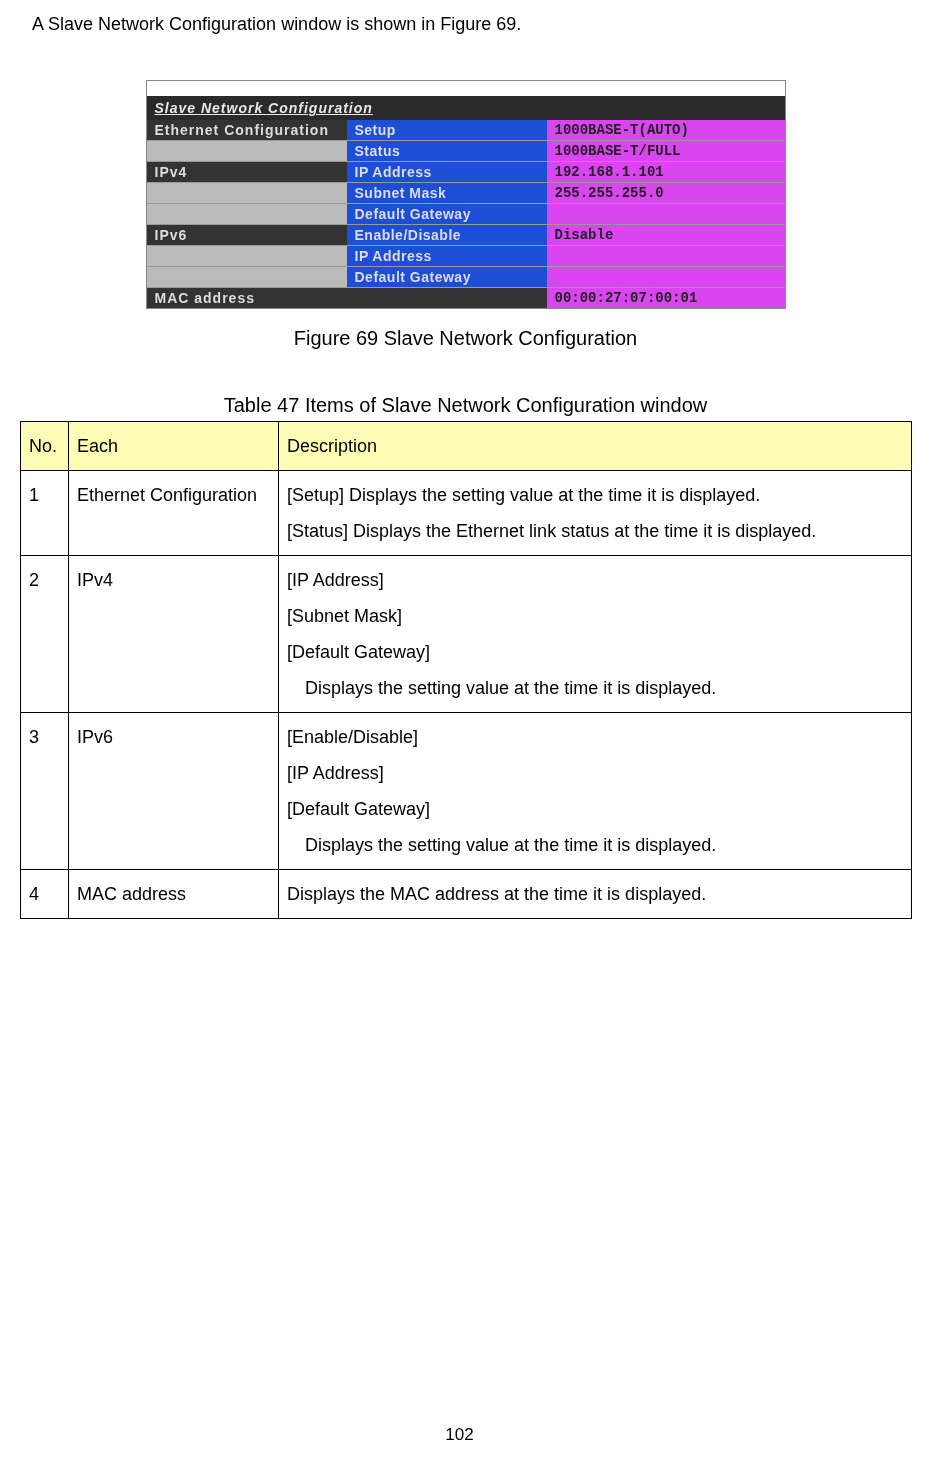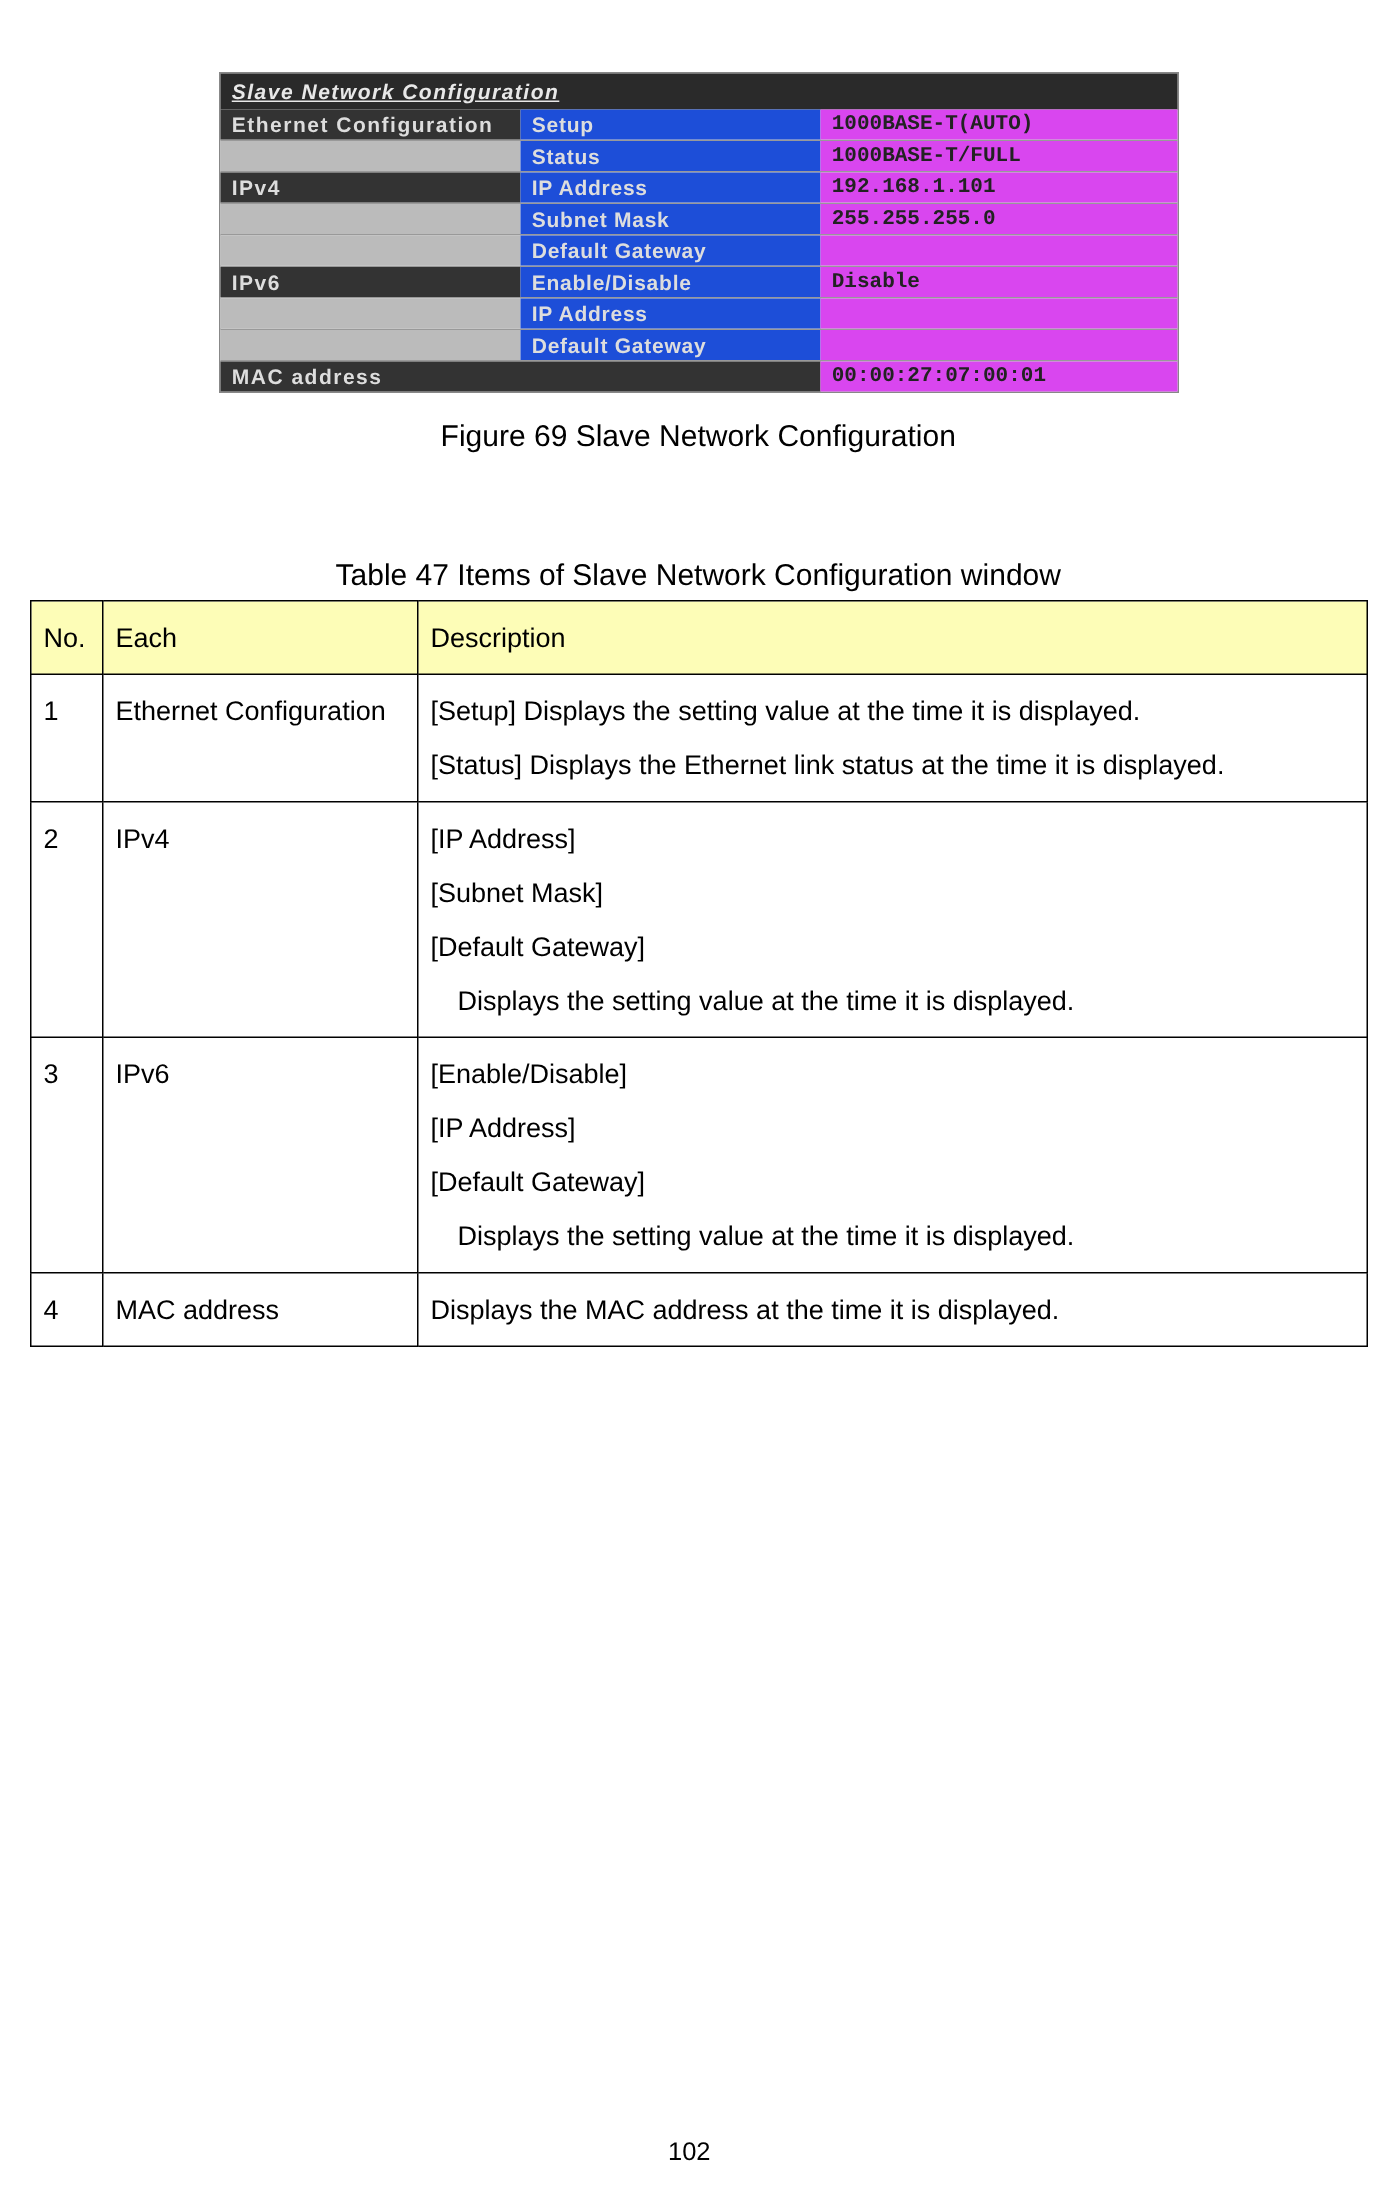--- a/index.html
+++ b/index.html
@@ -43,20 +43,21 @@
       font-size: 14px;
     }
     .config-table-figure .title-row {
       background: #2a2a2a;
       color: #e8e8e8;
       font-weight: bold;
       padding: 4px 8px;
       text-decoration: underline;
       font-style: italic;
       letter-spacing: 1px;
+      margin-top: 15px;
     }
     .config-table-figure .data-row {
       display: flex;
       border-top: 1px solid #999;
     }
     .config-table-figure .data-row.no-top-border {
       border-top: none;
     }
     .config-table-figure .col1 {
       width: 200px;
@@ -93,21 +94,21 @@
       font-weight: bold;
       letter-spacing: 1px;
     }
     .figure-caption {
       text-align: center;
       margin-top: 18px;
       font-size: 20px;
     }
     .table-caption {
       text-align: center;
-      margin-top: 70px;
+      margin-top: 44px;
       margin-bottom: 4px;
       font-size: 20px;
     }
     .desc-table {
       width: 892px;
       border-collapse: collapse;
       margin-left: 0;
     }
     .desc-table th, .desc-table td {
       border: 1px solid #000;
@@ -137,20 +138,21 @@
       left: 0;
       right: 12px;
       text-align: center;
       font-size: 17px;
     }
   </style>
 </head>
 <body>
 
 <div class="page-content">
+  <p class="body-text">A Slave Network Configuration window is shown in Figure 69.</p>
 
   <div class="figure-container">
     <div class="config-table-figure">
       <div class="title-row">Slave Network Configuration</div>
 
       <div class="data-row no-top-border">
         <div class="col1">Ethernet Configuration</div>
         <div class="col2">Setup</div>
         <div class="col3">1000BASE-T(AUTO)</div>
       </div>

